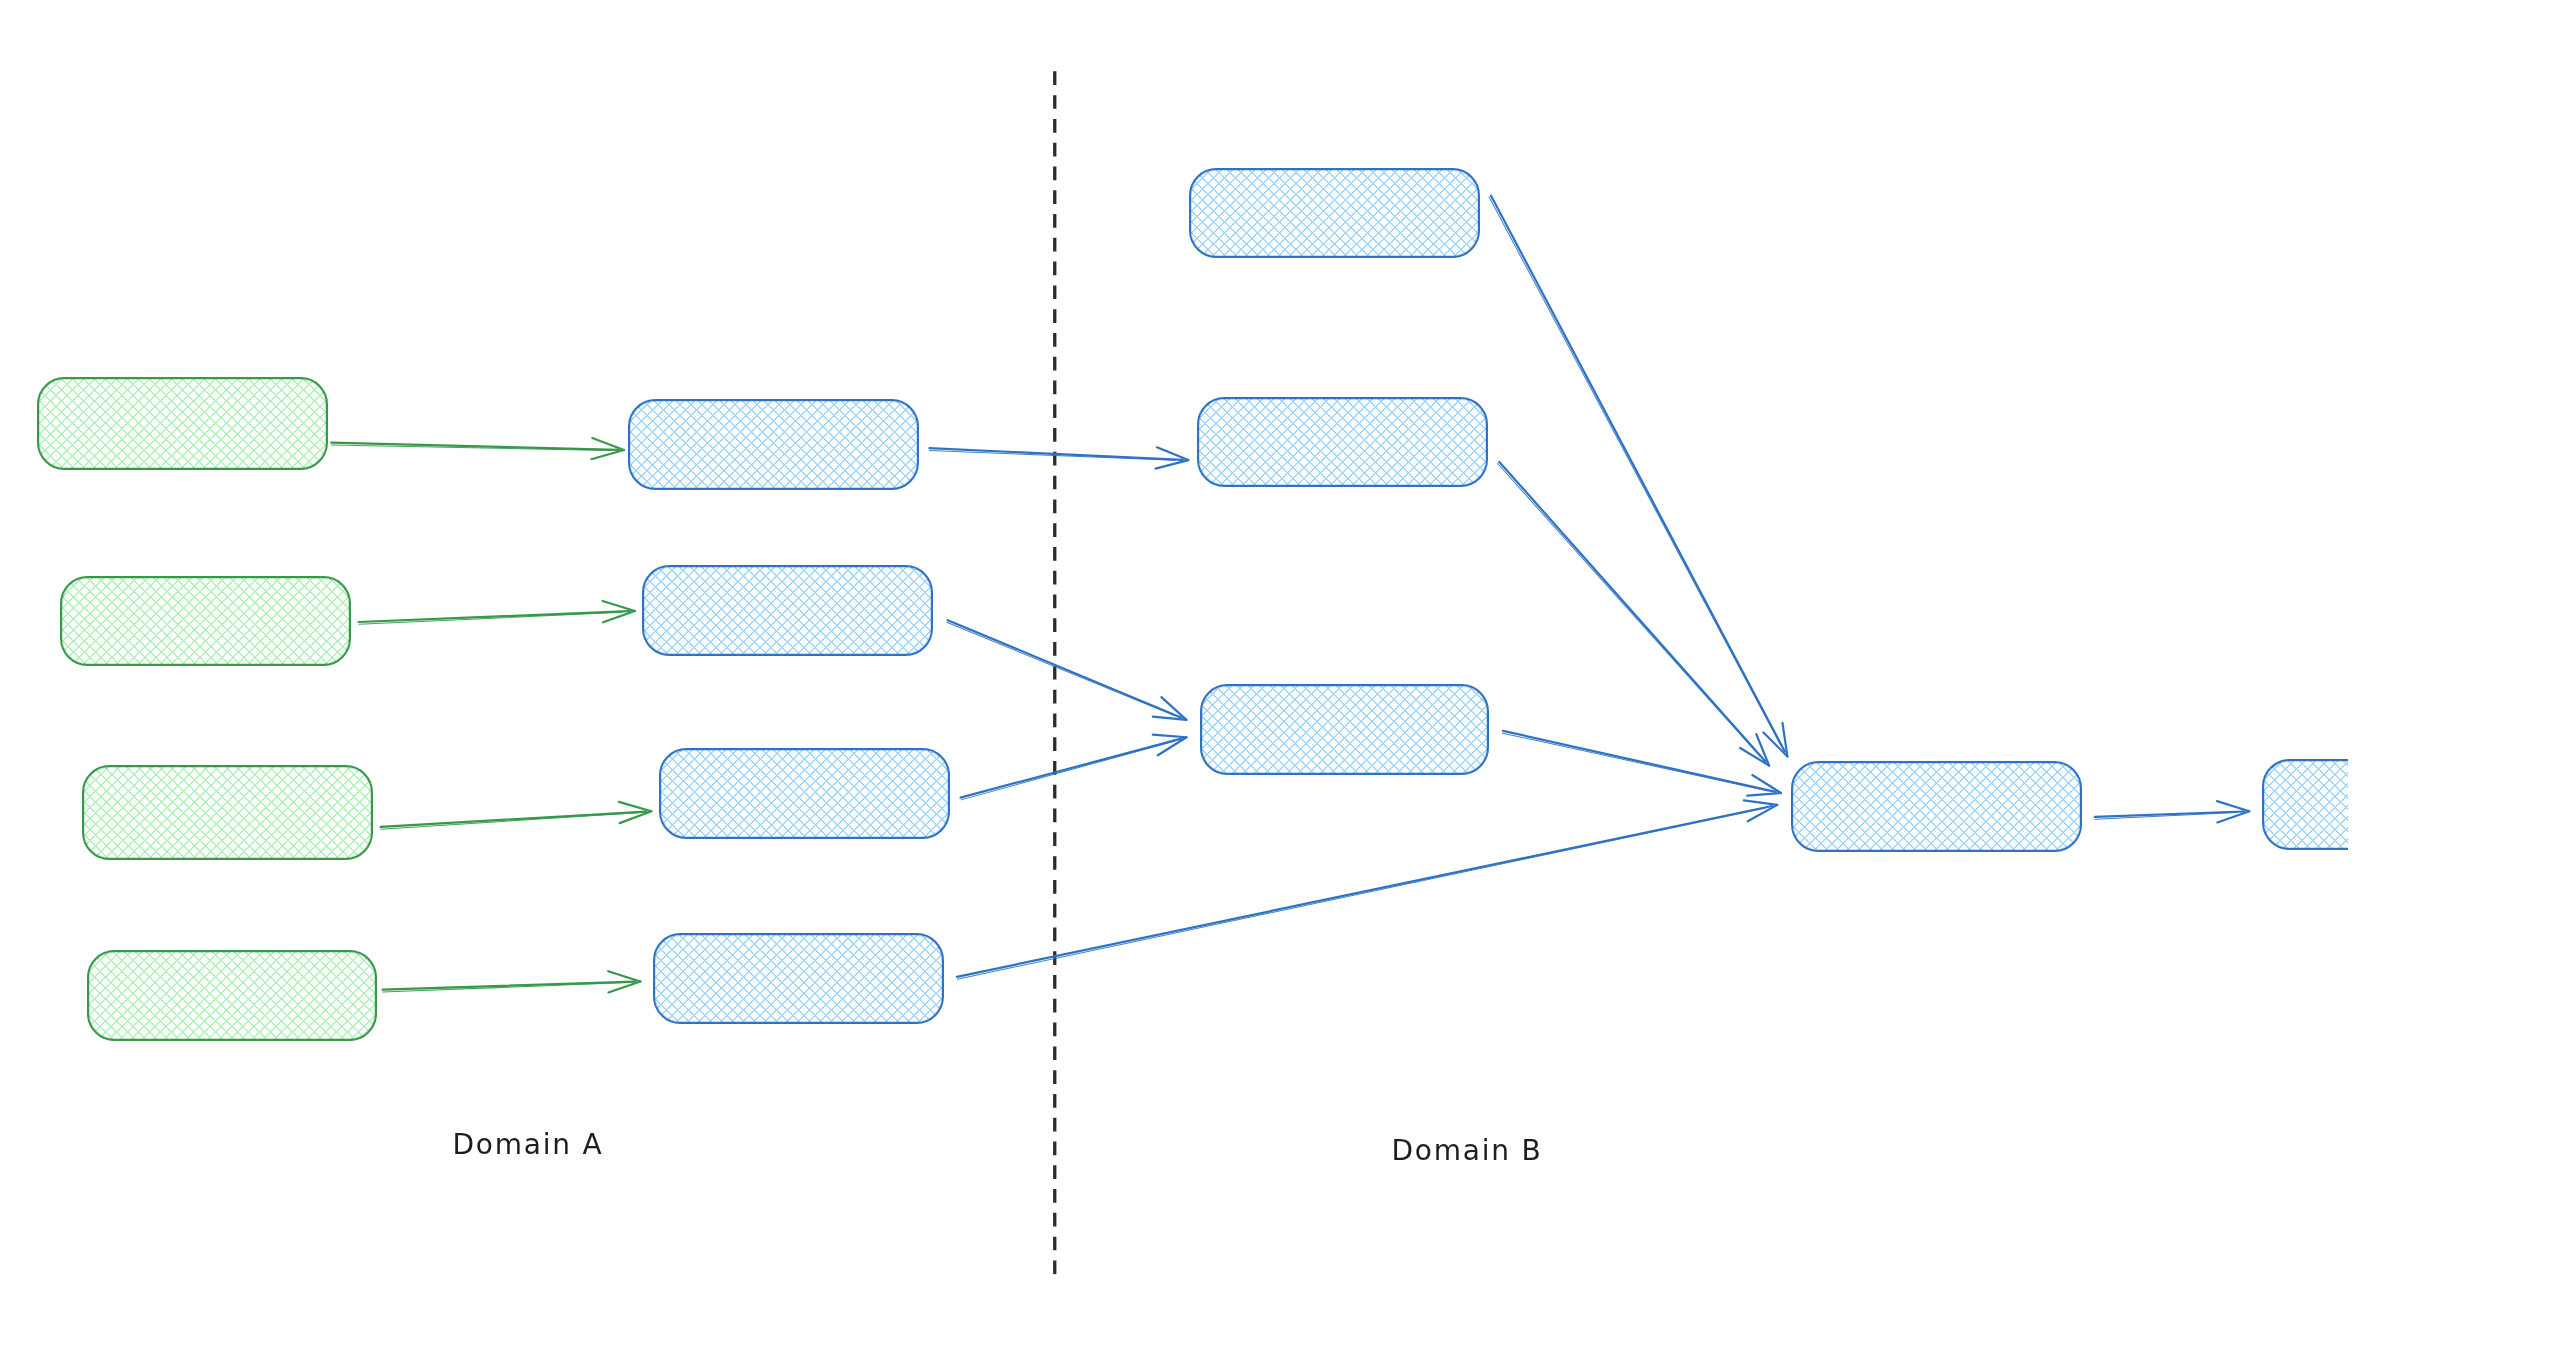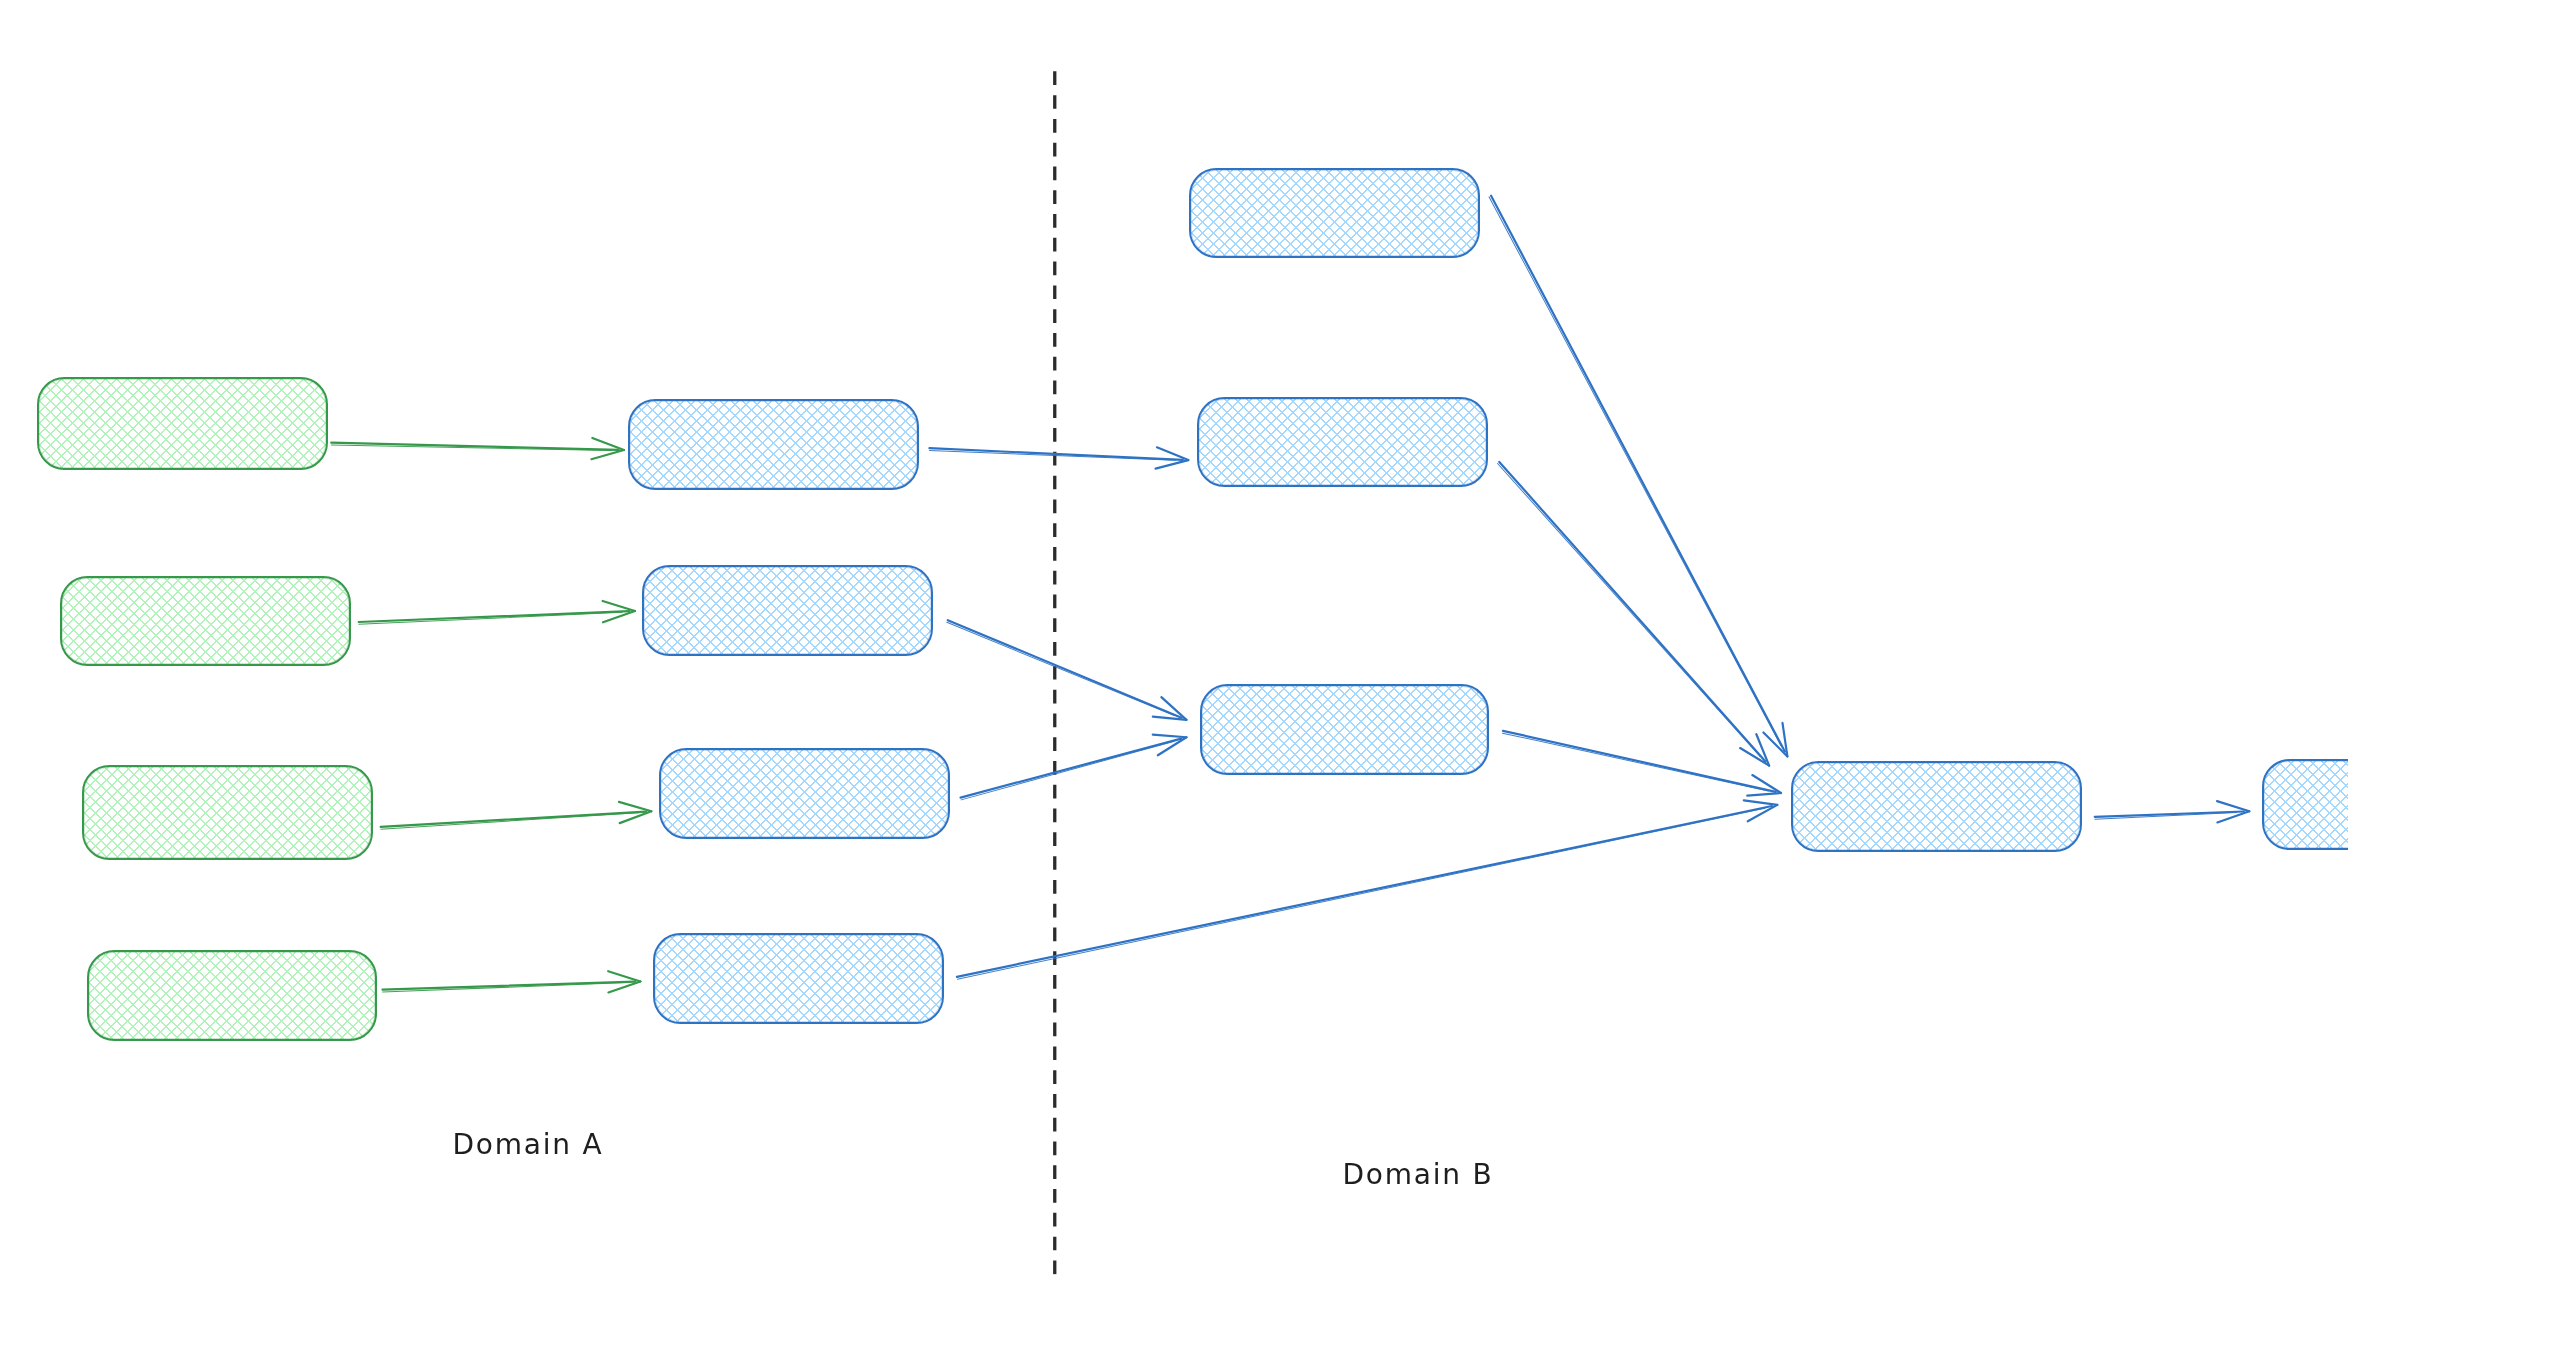--- a/index.html
+++ b/index.html
@@ -51,21 +51,21 @@
     letter-spacing: 1.8px;
     white-space: nowrap;
     user-select: none;
   }
 </style>
 </head>
 <body>
 
 <div id="canvas">
   <span class="diagram-label" style="left: 528px; top: 1144px;">Domain A</span>
-  <span class="diagram-label" style="left: 1418px; top: 1150px; margin-top: 24px;">Domain B</span>
+  <span class="diagram-label" style="left: 1467px; top: 1150px;">Domain B</span>
 <div class="node green" style="left: 37px; top: 377px; width: 291px; height: 93px;"></div>
     <div class="node green" style="left: 60px; top: 576px; width: 291px; height: 90px;"></div>
     <div class="node green" style="left: 82px; top: 765px; width: 291px; height: 95px;"></div>
     <div class="node green" style="left: 87px; top: 950px; width: 290px; height: 91px;"></div>
     <div class="node blue" style="left: 628px; top: 399px; width: 291px; height: 91px;"></div>
     <div class="node blue" style="left: 642px; top: 565px; width: 291px; height: 91px;"></div>
     <div class="node blue" style="left: 659px; top: 748px; width: 291px; height: 91px;"></div>
     <div class="node blue" style="left: 653px; top: 933px; width: 291px; height: 91px;"></div>
     <div class="node blue" style="left: 1189px; top: 168px; width: 291px; height: 90px;"></div>
     <div class="node blue" style="left: 1197px; top: 397px; width: 291px; height: 90px;"></div>

